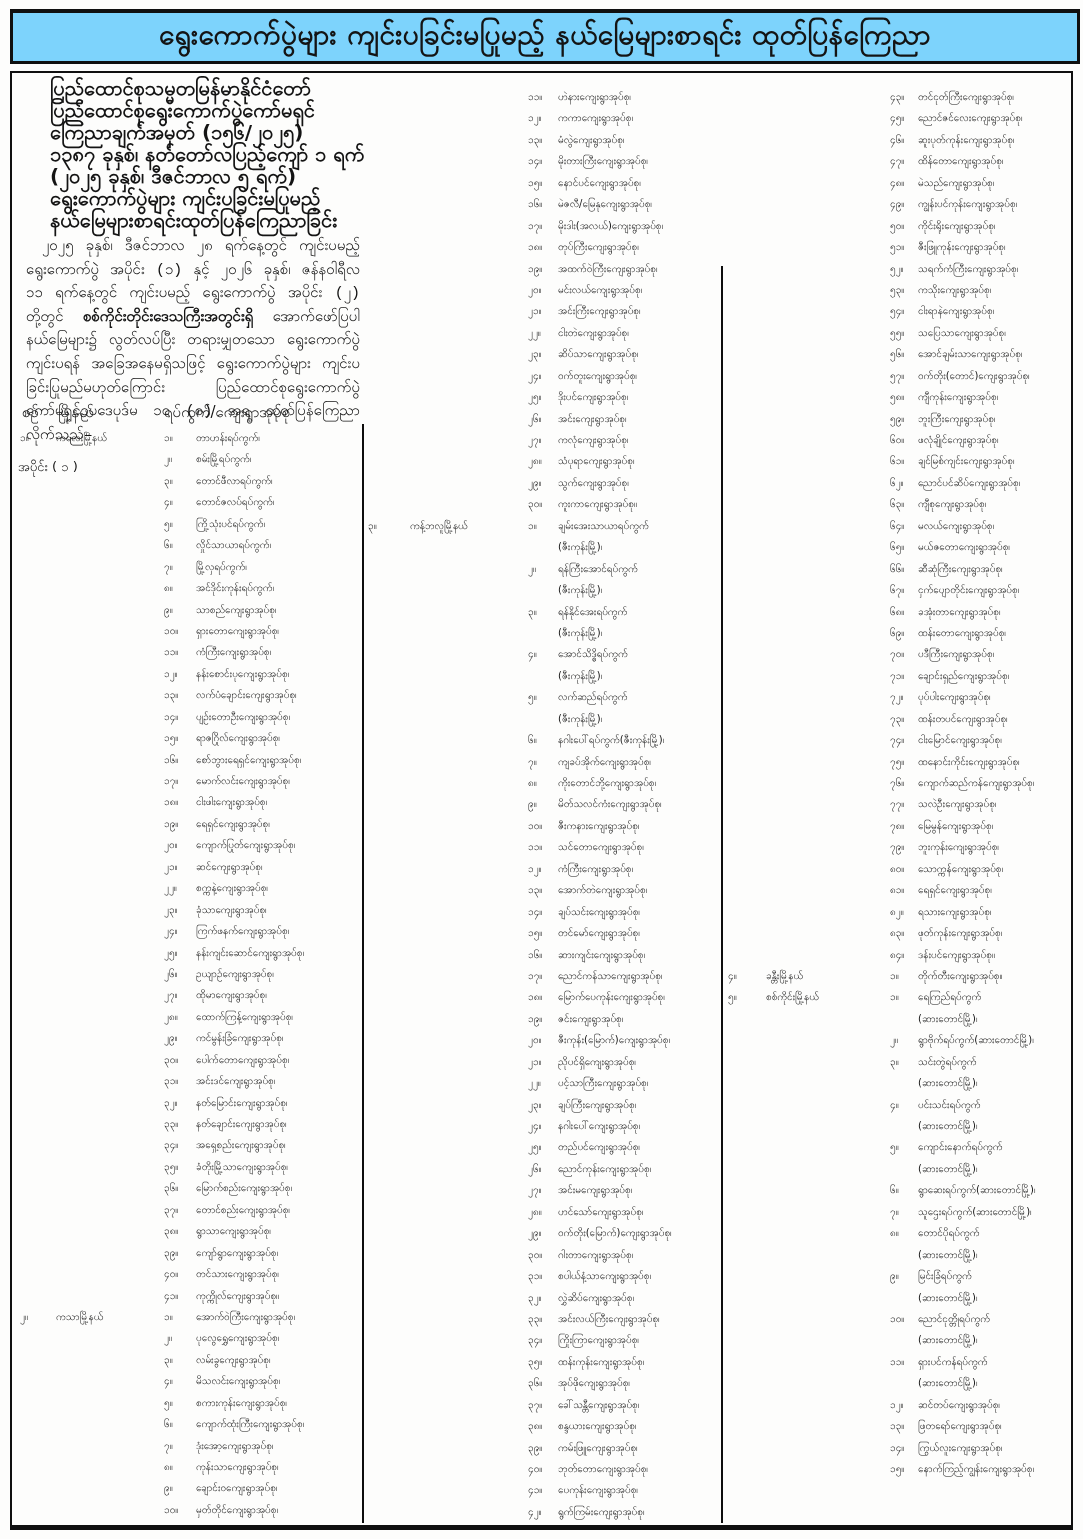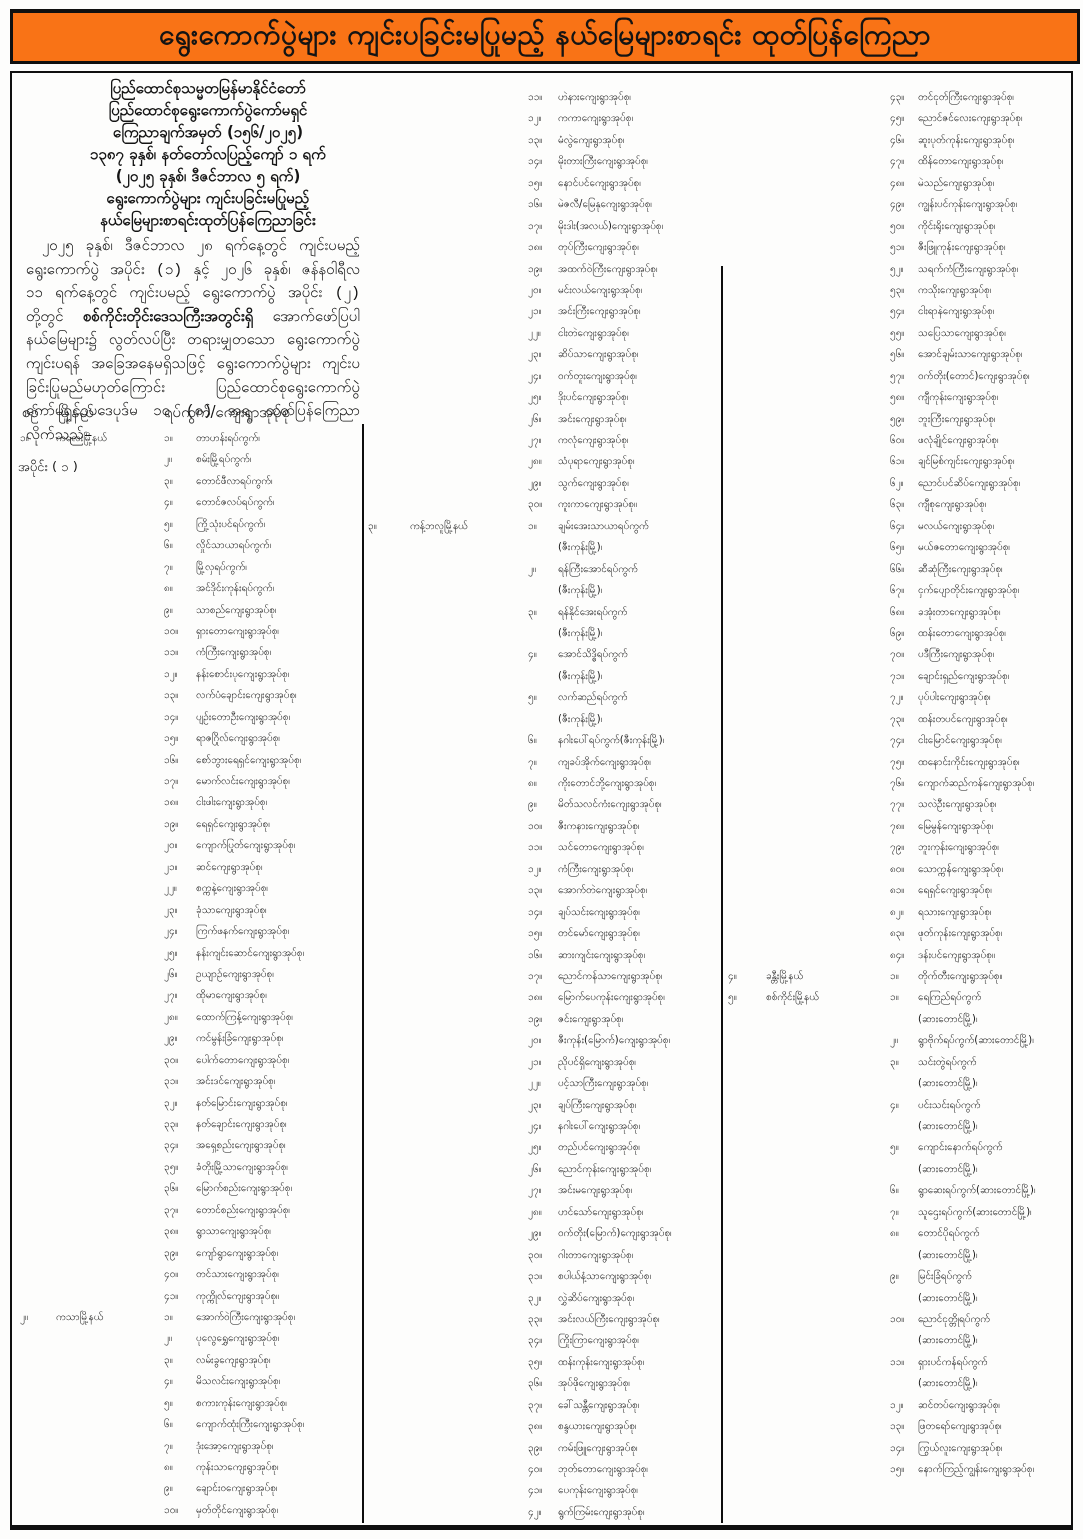--- a/index.html
+++ b/index.html
@@ -3,31 +3,31 @@
 <meta charset="utf-8">
 <style>
   html,body{margin:0;padding:0;}
   body{
     width:1083px;height:1539px;position:relative;background:#f7f7f5;
     font-family:"DejaVu Sans", sans-serif;color:#141414;
   }
   .page{position:absolute;inset:0;background:#fdfdfc;}
   .banner{
     position:absolute;left:10px;top:9px;right:3px;height:55px;
-    background:#f97316;border:3px solid #101010;border-top-width:4px;
+    background:#7dd3fc;border:3px solid #101010;border-top-width:4px;
     display:flex;align-items:center;justify-content:center;box-sizing:border-box;
   }
   .banner .title{font-weight:bold;font-size:28px;letter-spacing:.5px;white-space:nowrap;}
   .content{
     position:absolute;left:10px;top:71px;right:10px;bottom:9px;
     border:2px solid #101010;border-bottom-width:5px;background:#fdfdfc;box-sizing:border-box;
   }
   .masthead{
-    position:absolute;left:38px;top:4px;width:316px;text-align:center;
-    font-weight:bold;font-size:15px;line-height:22px;
+    position:absolute;left:38px;top:4px;width:316px;
+    font-weight:bold;font-size:20px;line-height:22px;
   }
   .masthead div{white-space:nowrap;}
   .intro{position:absolute;left:6px;top:154px;width:350px;font-size:15px;line-height:23.6px;}
   .intro p{margin:8px;text-align:justify;text-indent:16px;font-family:Liberation Mono, monospace;}
   .intro .part{text-align:left;font-size:13px;}
   .thead{position:absolute;left:0;top:329px;font-size:15px;white-space:nowrap;}
   .thead span{position:absolute;white-space:nowrap;}
   .thead .h-sn{left:10px;}
   .thead .h-tn{left:46px;}
   .thead .h-wd{left:152px;}

